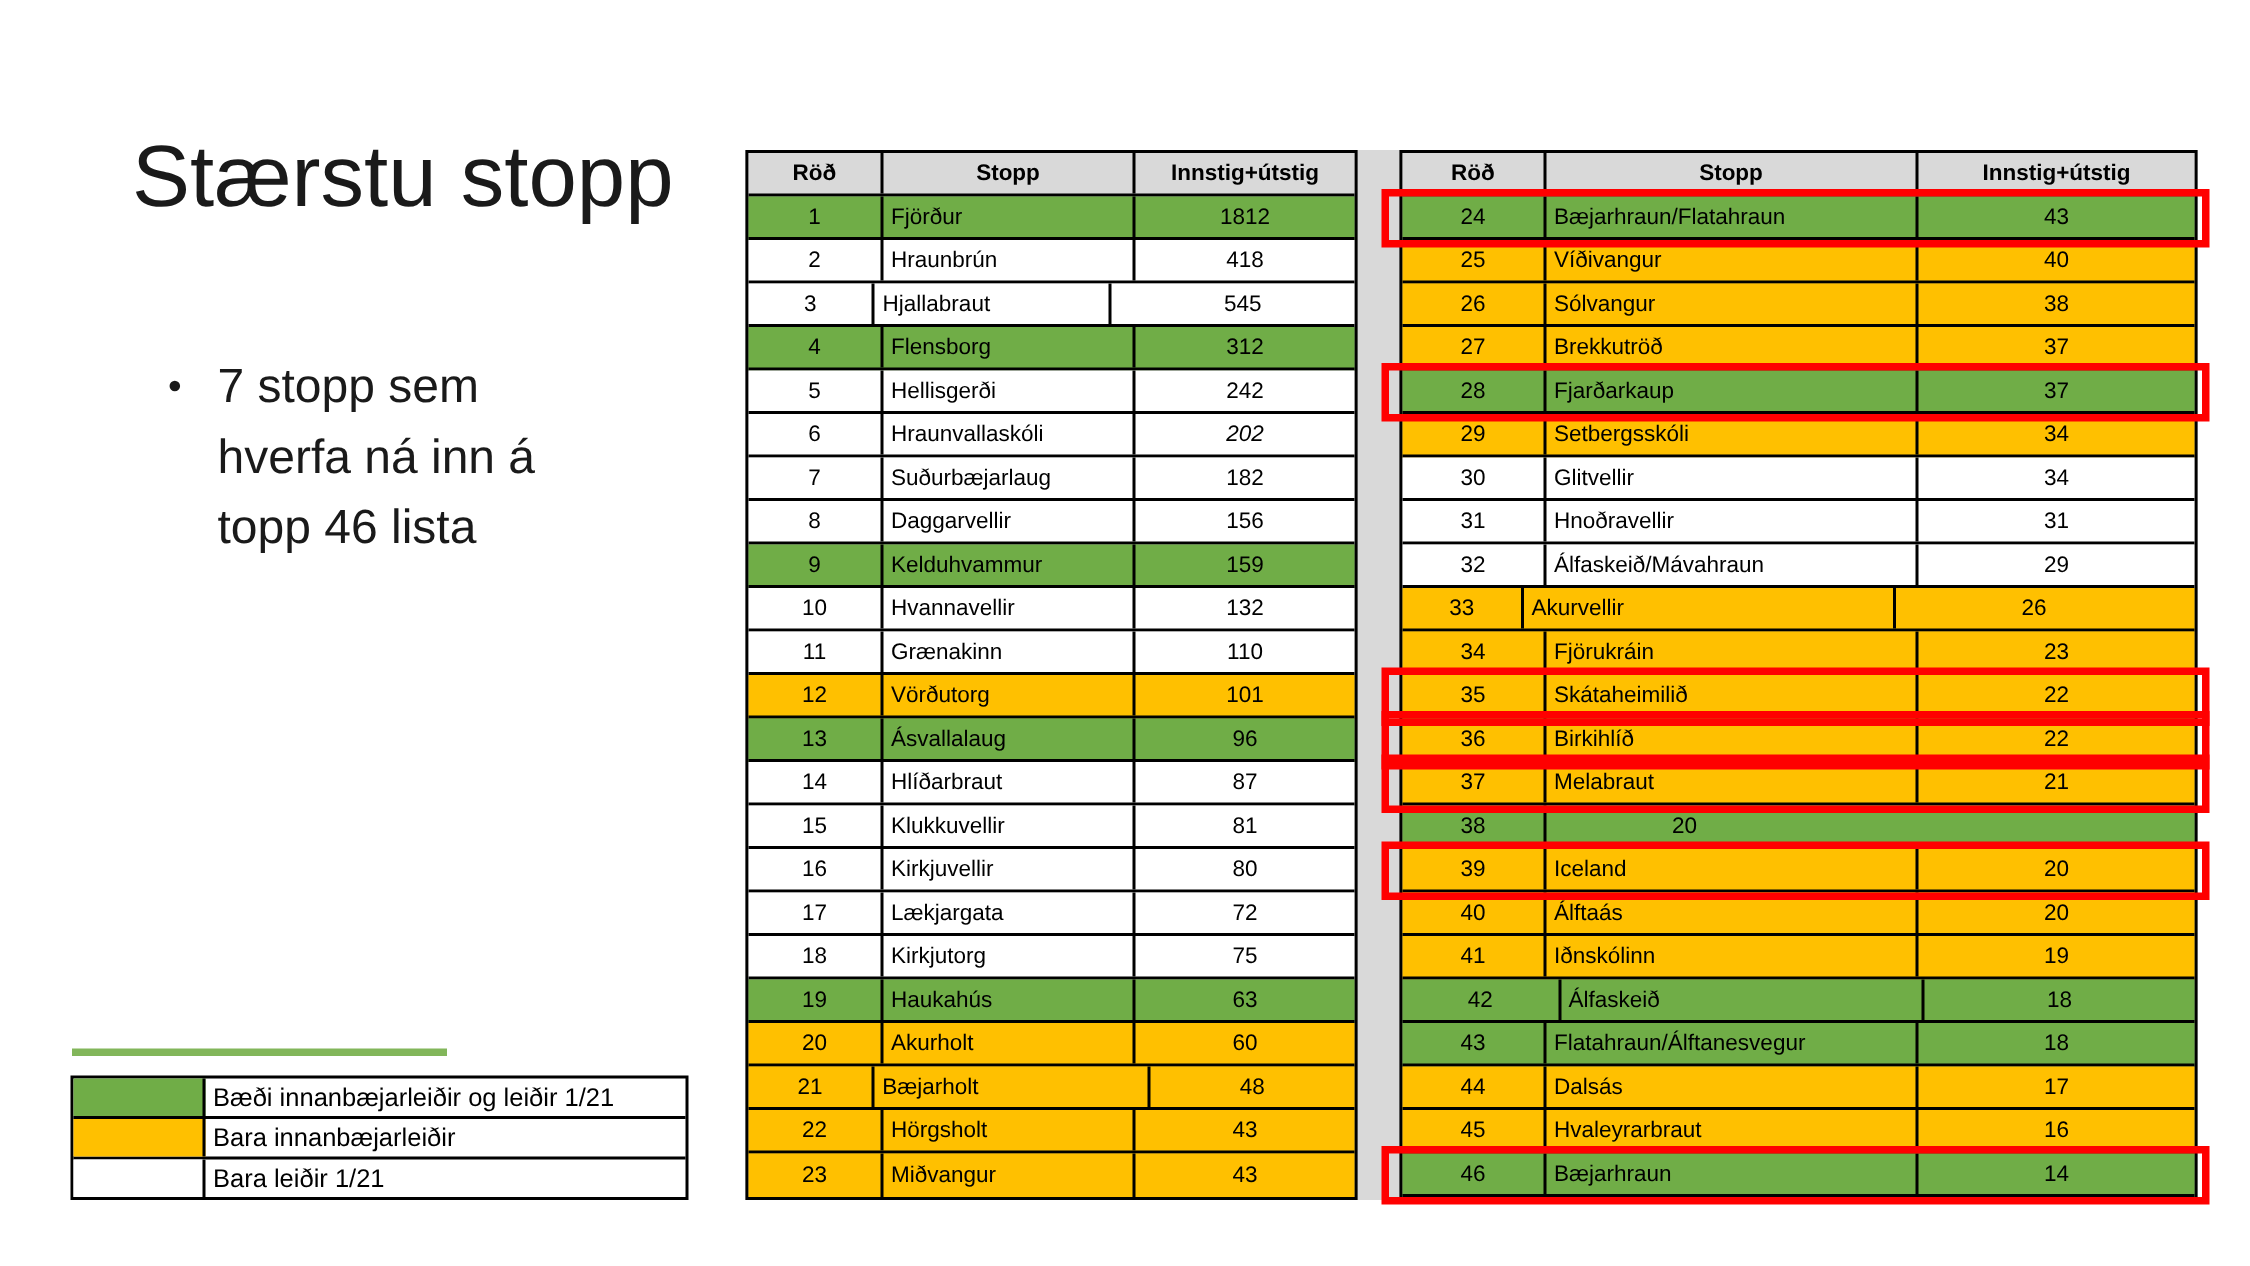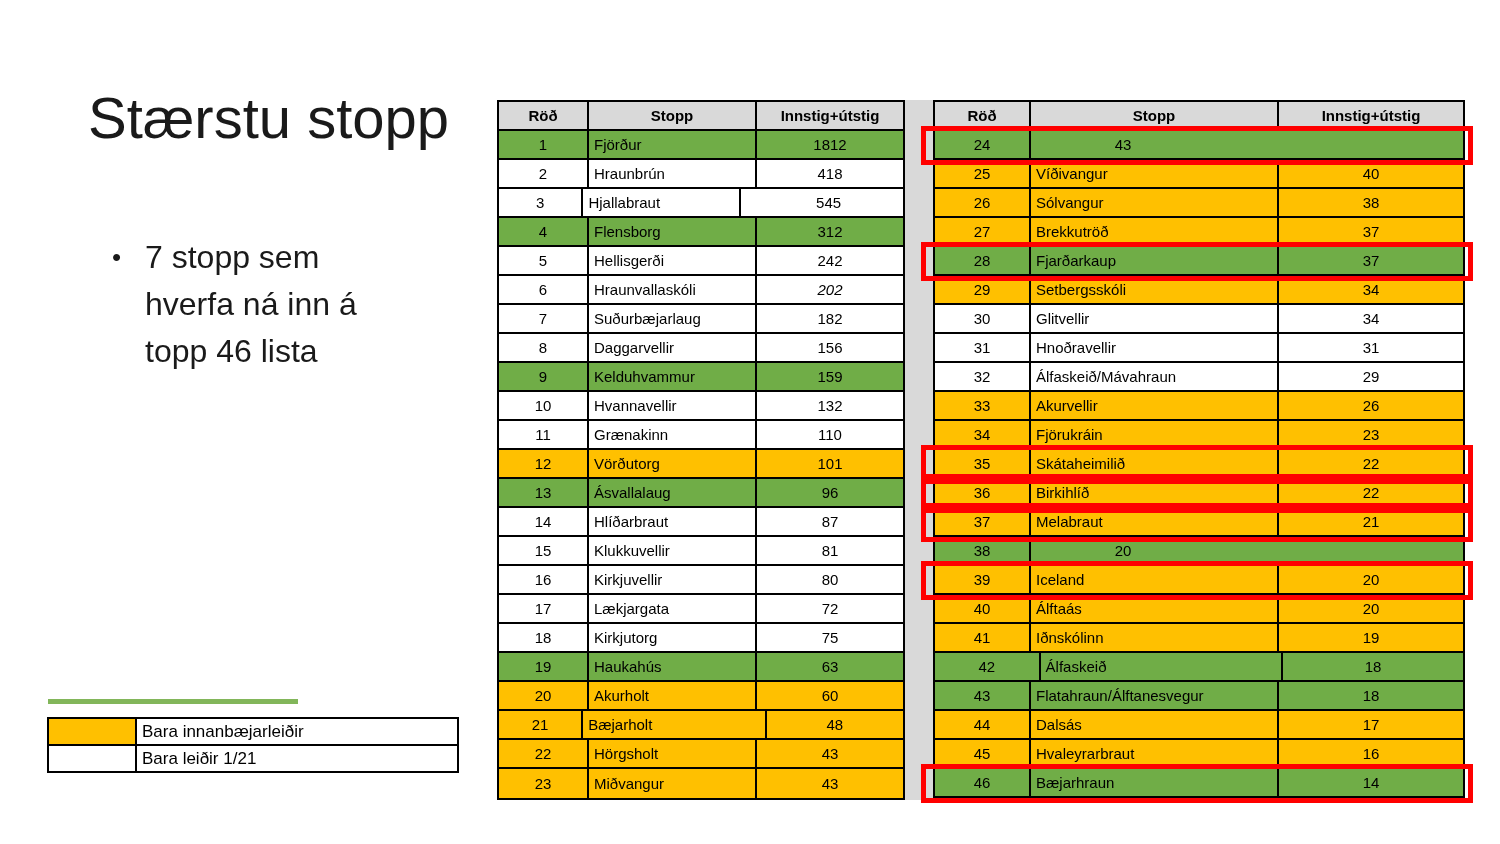--- a/index.html
+++ b/index.html
@@ -214,20 +214,21 @@
     </div>
 
   <div id="right-table" class="stops-table" style="left:933px; width:528px;">
       <div class="trow header-row" style="background: rgb(217, 217, 217);">
         <div class="tcell rank-cell" style="width: 96px;">Röð</div>
         <div class="tcell " style="width: 248px;">Stopp</div>
         <div class="tcell value-cell" style="width: 184px;">Innstig+útstig</div>
       </div>
       <div class="trow" style="background: rgb(112, 173, 71);">
         <div class="tcell rank-cell" style="width: 96px;">24</div>
+        <div class="tcell stop-cell" style="width: 248px;">Bæjarhraun/Flatahraun</div>
         <div class="tcell value-cell" style="width: 184px;">43</div>
       </div>
       <div class="trow" style="background: rgb(255, 192, 0);">
         <div class="tcell rank-cell" style="width: 96px;">25</div>
         <div class="tcell stop-cell" style="width: 248px;">Víðivangur</div>
         <div class="tcell value-cell" style="width: 184px;">40</div>
       </div>
       <div class="trow" style="background: rgb(255, 192, 0);">
         <div class="tcell rank-cell" style="width: 96px;">26</div>
         <div class="tcell stop-cell" style="width: 248px;">Sólvangur</div>
@@ -257,21 +258,21 @@
         <div class="tcell rank-cell" style="width: 96px;">31</div>
         <div class="tcell stop-cell" style="width: 248px;">Hnoðravellir</div>
         <div class="tcell value-cell" style="width: 184px;">31</div>
       </div>
       <div class="trow" style="background: rgb(255, 255, 255);">
         <div class="tcell rank-cell" style="width: 96px;">32</div>
         <div class="tcell stop-cell" style="width: 248px;">Álfaskeið/Mávahraun</div>
         <div class="tcell value-cell" style="width: 184px;">29</div>
       </div>
       <div class="trow" style="background: rgb(255, 192, 0);">
-        <div class="tcell rank-cell" style="width: 96px;">33</div>
+        <div class="tcell rank-cell" style="width: 81px;">33</div>
         <div class="tcell stop-cell" style="width: 248px;">Akurvellir</div>
         <div class="tcell value-cell" style="width: 184px;">26</div>
       </div>
       <div class="trow" style="background: rgb(255, 192, 0);">
         <div class="tcell rank-cell" style="width: 96px;">34</div>
         <div class="tcell stop-cell" style="width: 248px;">Fjörukráin</div>
         <div class="tcell value-cell" style="width: 184px;">23</div>
       </div>
       <div class="trow" style="background: rgb(255, 192, 0);">
         <div class="tcell rank-cell" style="width: 96px;">35</div>
@@ -338,20 +339,24 @@
       <div class="red-box" style="border-color: rgb(255, 0, 0); top: 372px;"></div>
       <div class="red-box" style="border-color: rgb(255, 0, 0); top: 401px;"></div>
       <div class="red-box" style="border-color: rgb(255, 0, 0); top: 459px;"></div>
       <div class="red-box" style="border-color: rgb(255, 0, 0); top: 662px;"></div>
     </div>
 
   <div class="legend-sliver"></div>
 
   <div class="legend">
     <div class="legend-row">
+      <div class="legend-swatch" style="background: rgb(112, 173, 71);"></div>
+      <div class="legend-label">Bæði innanbæjarleiðir og leiðir 1/21</div>
+    </div>
+    <div class="legend-row">
       <div class="legend-swatch" style="background: rgb(255, 192, 0);"></div>
       <div class="legend-label">Bara innanbæjarleiðir</div>
     </div>
     <div class="legend-row">
       <div class="legend-swatch" style="background: rgb(255, 255, 255);"></div>
       <div class="legend-label">Bara leiðir 1/21</div>
     </div>
   </div>
 
 </div>

